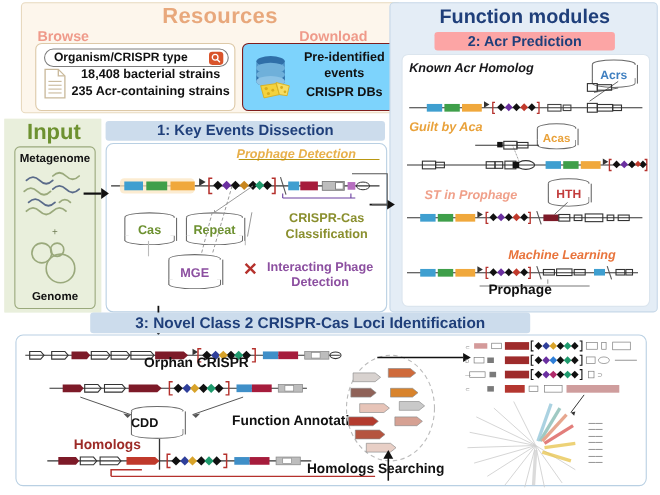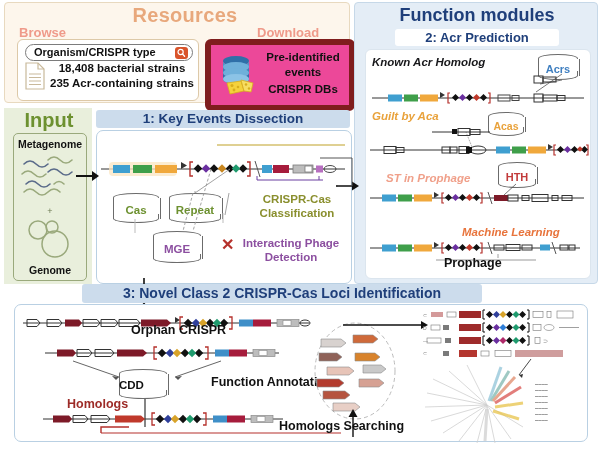--- a/index.html
+++ b/index.html
@@ -4,52 +4,52 @@
 <style>
   html,body{margin:0;padding:0;background:#fff;}
   body{width:600px;height:450px;position:relative;overflow:hidden;
        font-family:"Liberation Sans",sans-serif;}
   .fig{position:absolute;left:0;top:0;width:600px;height:450px;background:#ffffff;}
 
   
   .panel{position:absolute;box-sizing:border-box;}
 
   
-  #resources-panel{left:4px;top:2px;width:346px;height:101px;
+  #resources-panel{left:19px;top:2px;width:346px;height:101px;
       background:#fdf6ec;border:1px solid #e8d9bf;border-radius:4px;}
   #resources-title{position:absolute;left:90px;top:1px;width:180px;text-align:center;
       font-size:20px;font-weight:bold;color:#e8a87c;letter-spacing:.3px;}
   #browse-label{position:absolute;left:14px;top:22px;font-size:13px;font-weight:bold;color:#ef9a8a;}
   #download-label{position:absolute;left:252px;top:22px;font-size:13px;font-weight:bold;color:#ef9a8a;}
 
   #browse-card{position:absolute;left:12px;top:36px;width:180px;height:60px;
       background:#fff;border:1px solid #ddc9a8;border-radius:6px;}
   #search-pill{position:absolute;left:7px;top:4px;width:166px;height:15px;
       background:#fff;border:1px solid #7c7c7c;border-radius:9px;}
   #search-pill-text{position:absolute;left:8px;top:1px;font-size:11px;font-weight:bold;color:#111;}
   #search-badge{position:absolute;right:4px;top:1.5px;width:13px;height:12px;border-radius:3px;
       background:#d9542b;color:#fff;font-size:9px;font-weight:bold;text-align:center;line-height:12px;}
   #doc-icon{position:absolute;left:7px;top:22px;width:20px;height:28px;}
   #stat-line-1{position:absolute;left:30px;top:22px;width:148px;font-size:11.5px;font-weight:bold;color:#111;text-align:center;}
   #stat-line-2{position:absolute;left:30px;top:37px;width:148px;font-size:11.5px;font-weight:bold;color:#111;text-align:center;}
 
   #download-card{position:absolute;left:200px;top:36px;width:138px;height:60px;
-      background:#ec4899;border:6px solid #7f1d1d;border-radius:6px;}
+      background:#7dd3fc;border:1px solid #7f1d1d;border-radius:6px;}
   #db-icon{position:absolute;left:6px;top:8px;width:44px;height:44px;}
   #dl-line-1{position:absolute;left:50px;top:6px;width:84px;text-align:center;font-size:11.5px;font-weight:bold;color:#111;}
   #dl-line-2{position:absolute;left:50px;top:21px;width:84px;text-align:center;font-size:11.5px;font-weight:bold;color:#111;}
   #dl-line-3{position:absolute;left:50px;top:38px;width:84px;text-align:center;font-size:11.5px;font-weight:bold;color:#111;}
 
   
   #function-panel{left:354px;top:2px;width:244px;height:282px;
       background:#e4edf6;border:1px solid #c6d8e8;border-radius:4px;}
   #function-title{position:absolute;left:0px;top:2px;width:244px;text-align:center;
       font-size:18px;font-weight:bold;color:#1f3f7a;}
   #acr-section-title{position:absolute;left:40px;top:26px;width:164px;height:17px;
-      background:#ffffff;border-radius:3px;text-align:center;line-height:17px;
+      background:#fca5a5;border-radius:3px;text-align:center;line-height:17px;
       font-size:13px;font-weight:bold;color:#1f3f7a;}
   #acr-card{position:absolute;left:10px;top:46px;width:224px;height:228px;
       background:#fff;border:1px solid #dbe5ee;border-radius:6px;}
 
   .mod-label{position:absolute;font-size:11.5px;font-style:italic;font-weight:bold;}
   #known-acr-label{left:6px;top:6px;color:#17171a;}
   #guilt-label{left:6px;top:60px;color:#e9a23b;}
   #st-label{left:6px;top:122px;color:#f0a08a;margin-left:14px;}
   #ml-label{left:96px;top:176px;color:#e8743c;}
   #prophage-label{position:absolute;left:78px;top:206px;font-size:12.5px;font-weight:bold;color:#111;font-style:normal;}
@@ -370,20 +370,21 @@
           <circle cx="28" cy="9" r="6"></circle>
           <circle cx="31" cy="26" r="13"></circle>
         </g>
       </svg>
       <div id="genome-label">Genome</div>
     </div>
   </div>
 
   <div id="sec1-title">1:  Key Events Dissection</div>
   <div id="sec1-card">
+    <div id="prophage-detect-label">Prophage Detection</div>
 
     <svg style="position:absolute;left:0;top:18px;" width="254" height="44">
       <line x1="4" y1="20" x2="248" y2="20" stroke="#333" stroke-width="1"></line>
       <rect x="12" y="13" width="68" height="14" rx="4" fill="#fbe6c2" opacity=".75"></rect>
       <rect x="16" y="16" width="17" height="8" fill="#3f9fd0"></rect>
       <rect x="36" y="16" width="19" height="8" fill="#3f9f4a"></rect>
       <rect x="58" y="16" width="22" height="8" fill="#f0a83c"></rect>
       <path d="M84,13 l6,3.5 l-6,3.5 z" fill="#333"></path>
       <g stroke="#b5312c" stroke-width="1.4" fill="none">
         <path d="M96,13 l-3,0 l0,14 l3,0"></path>

